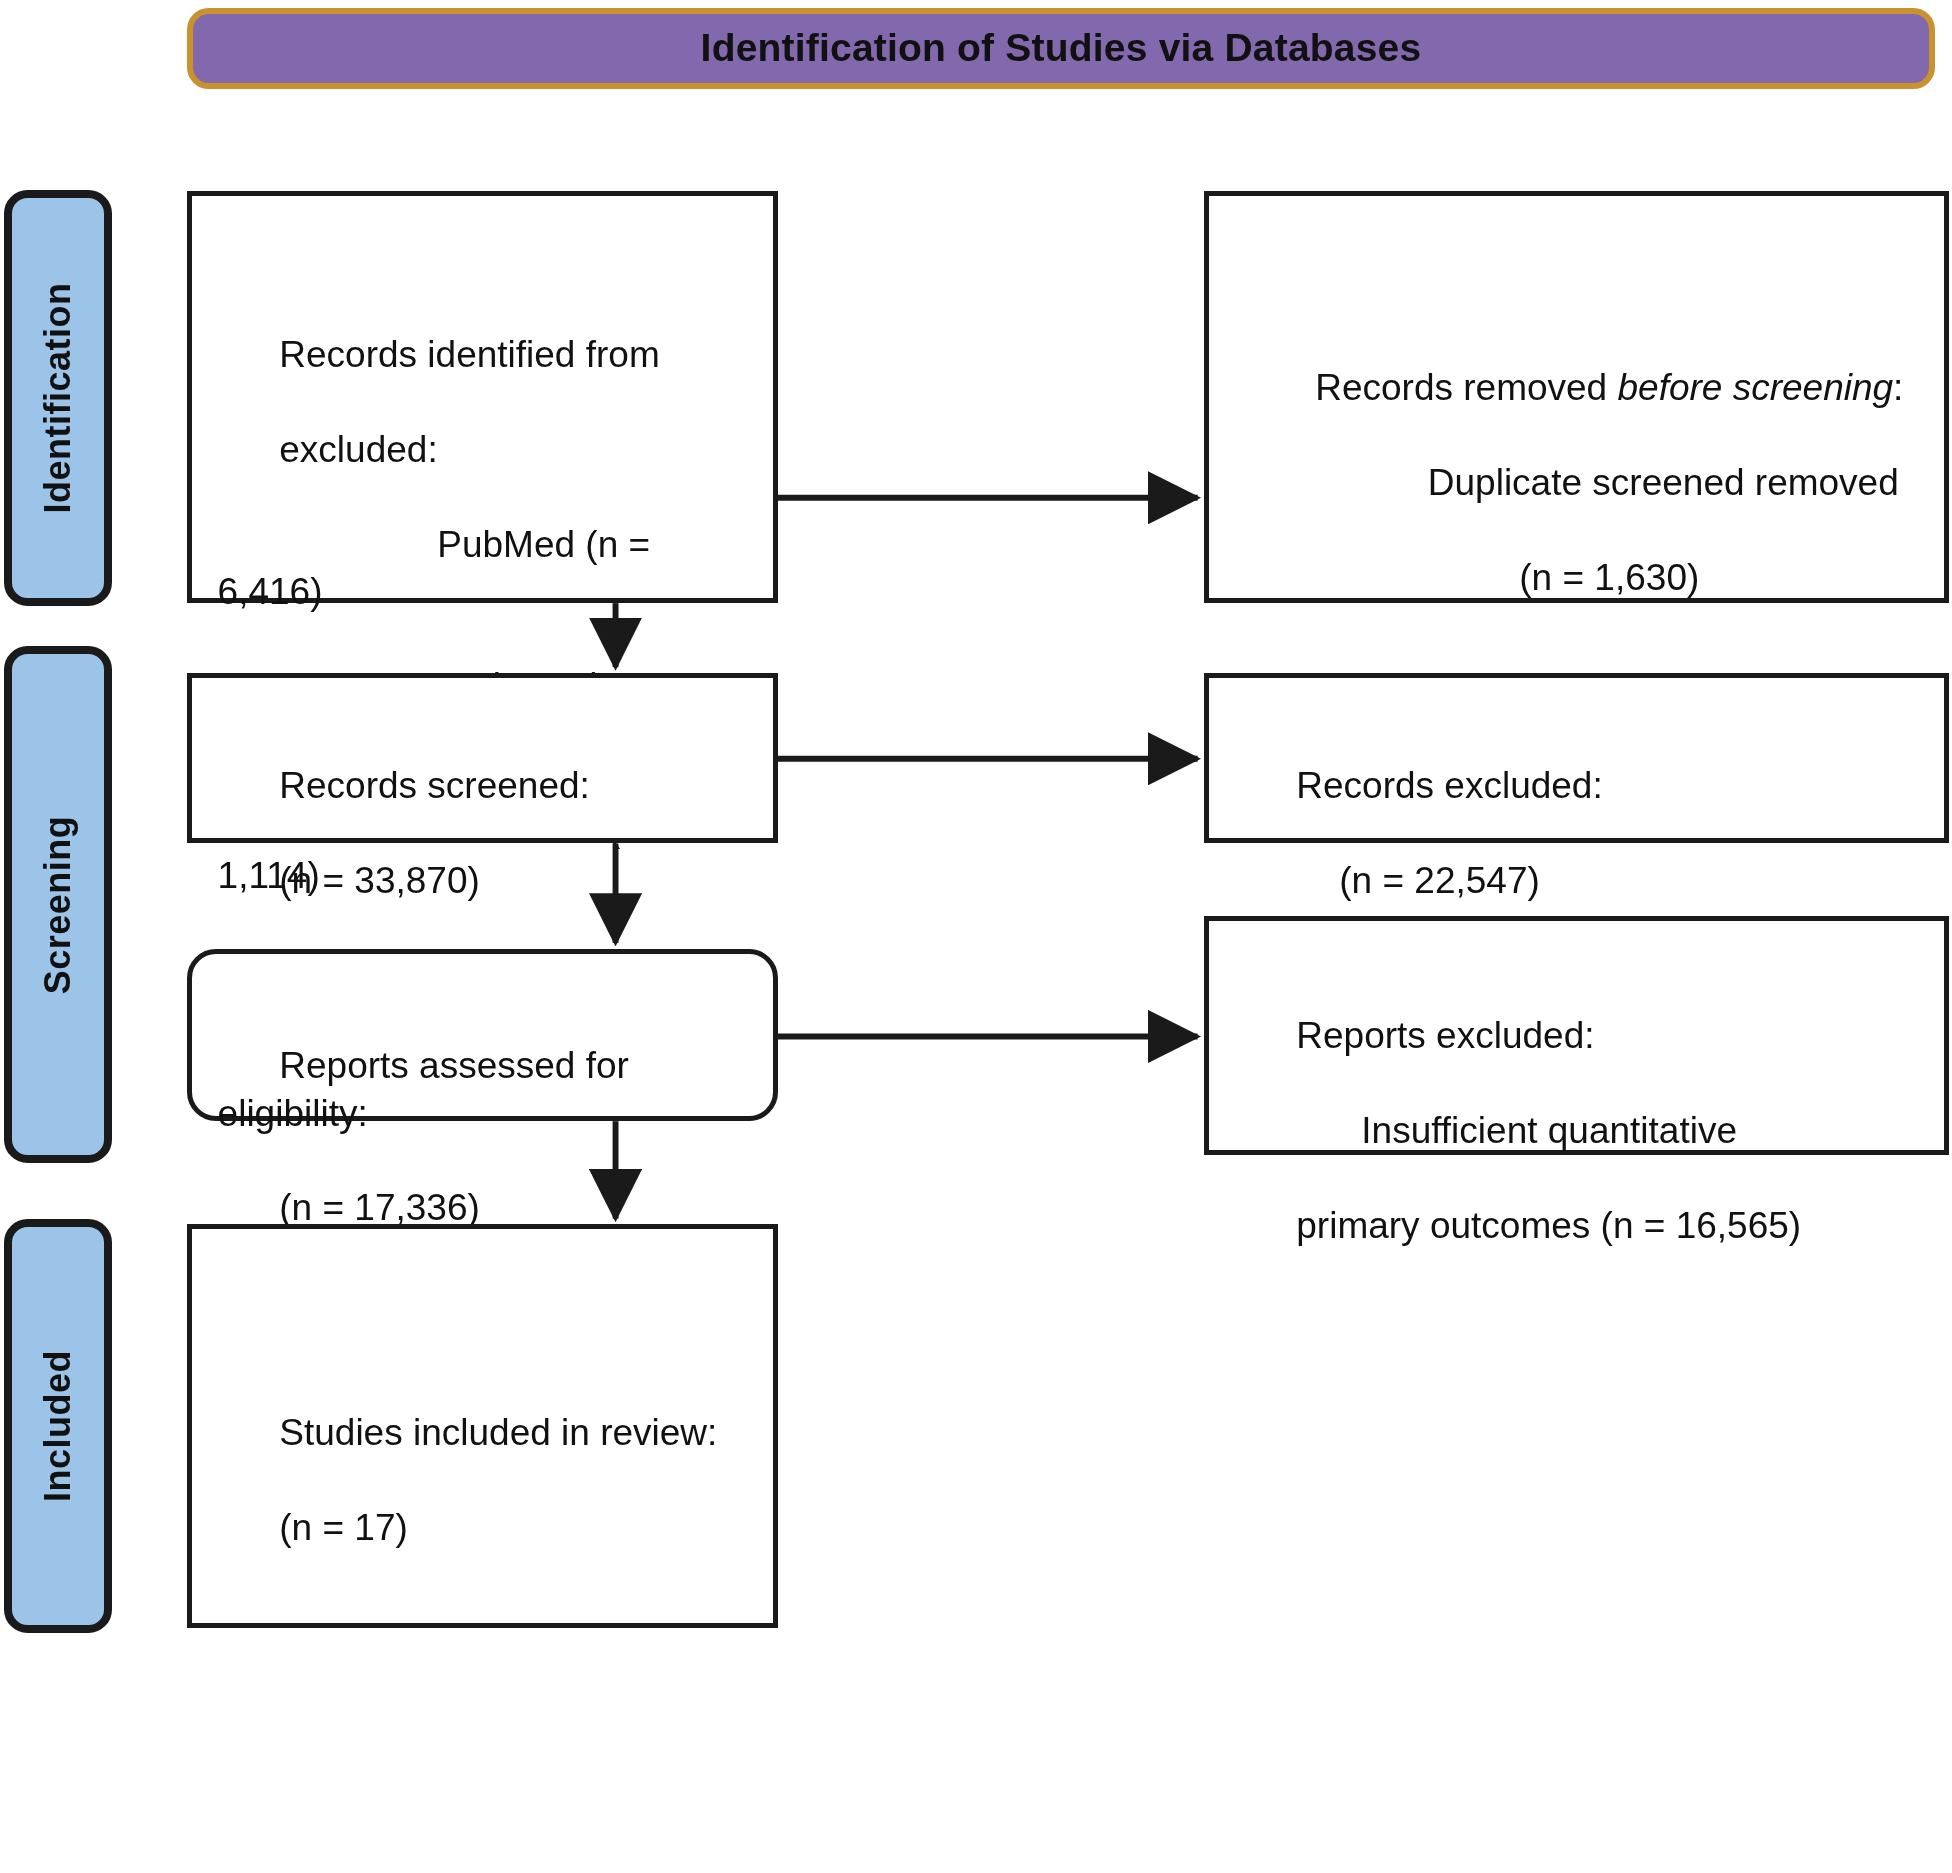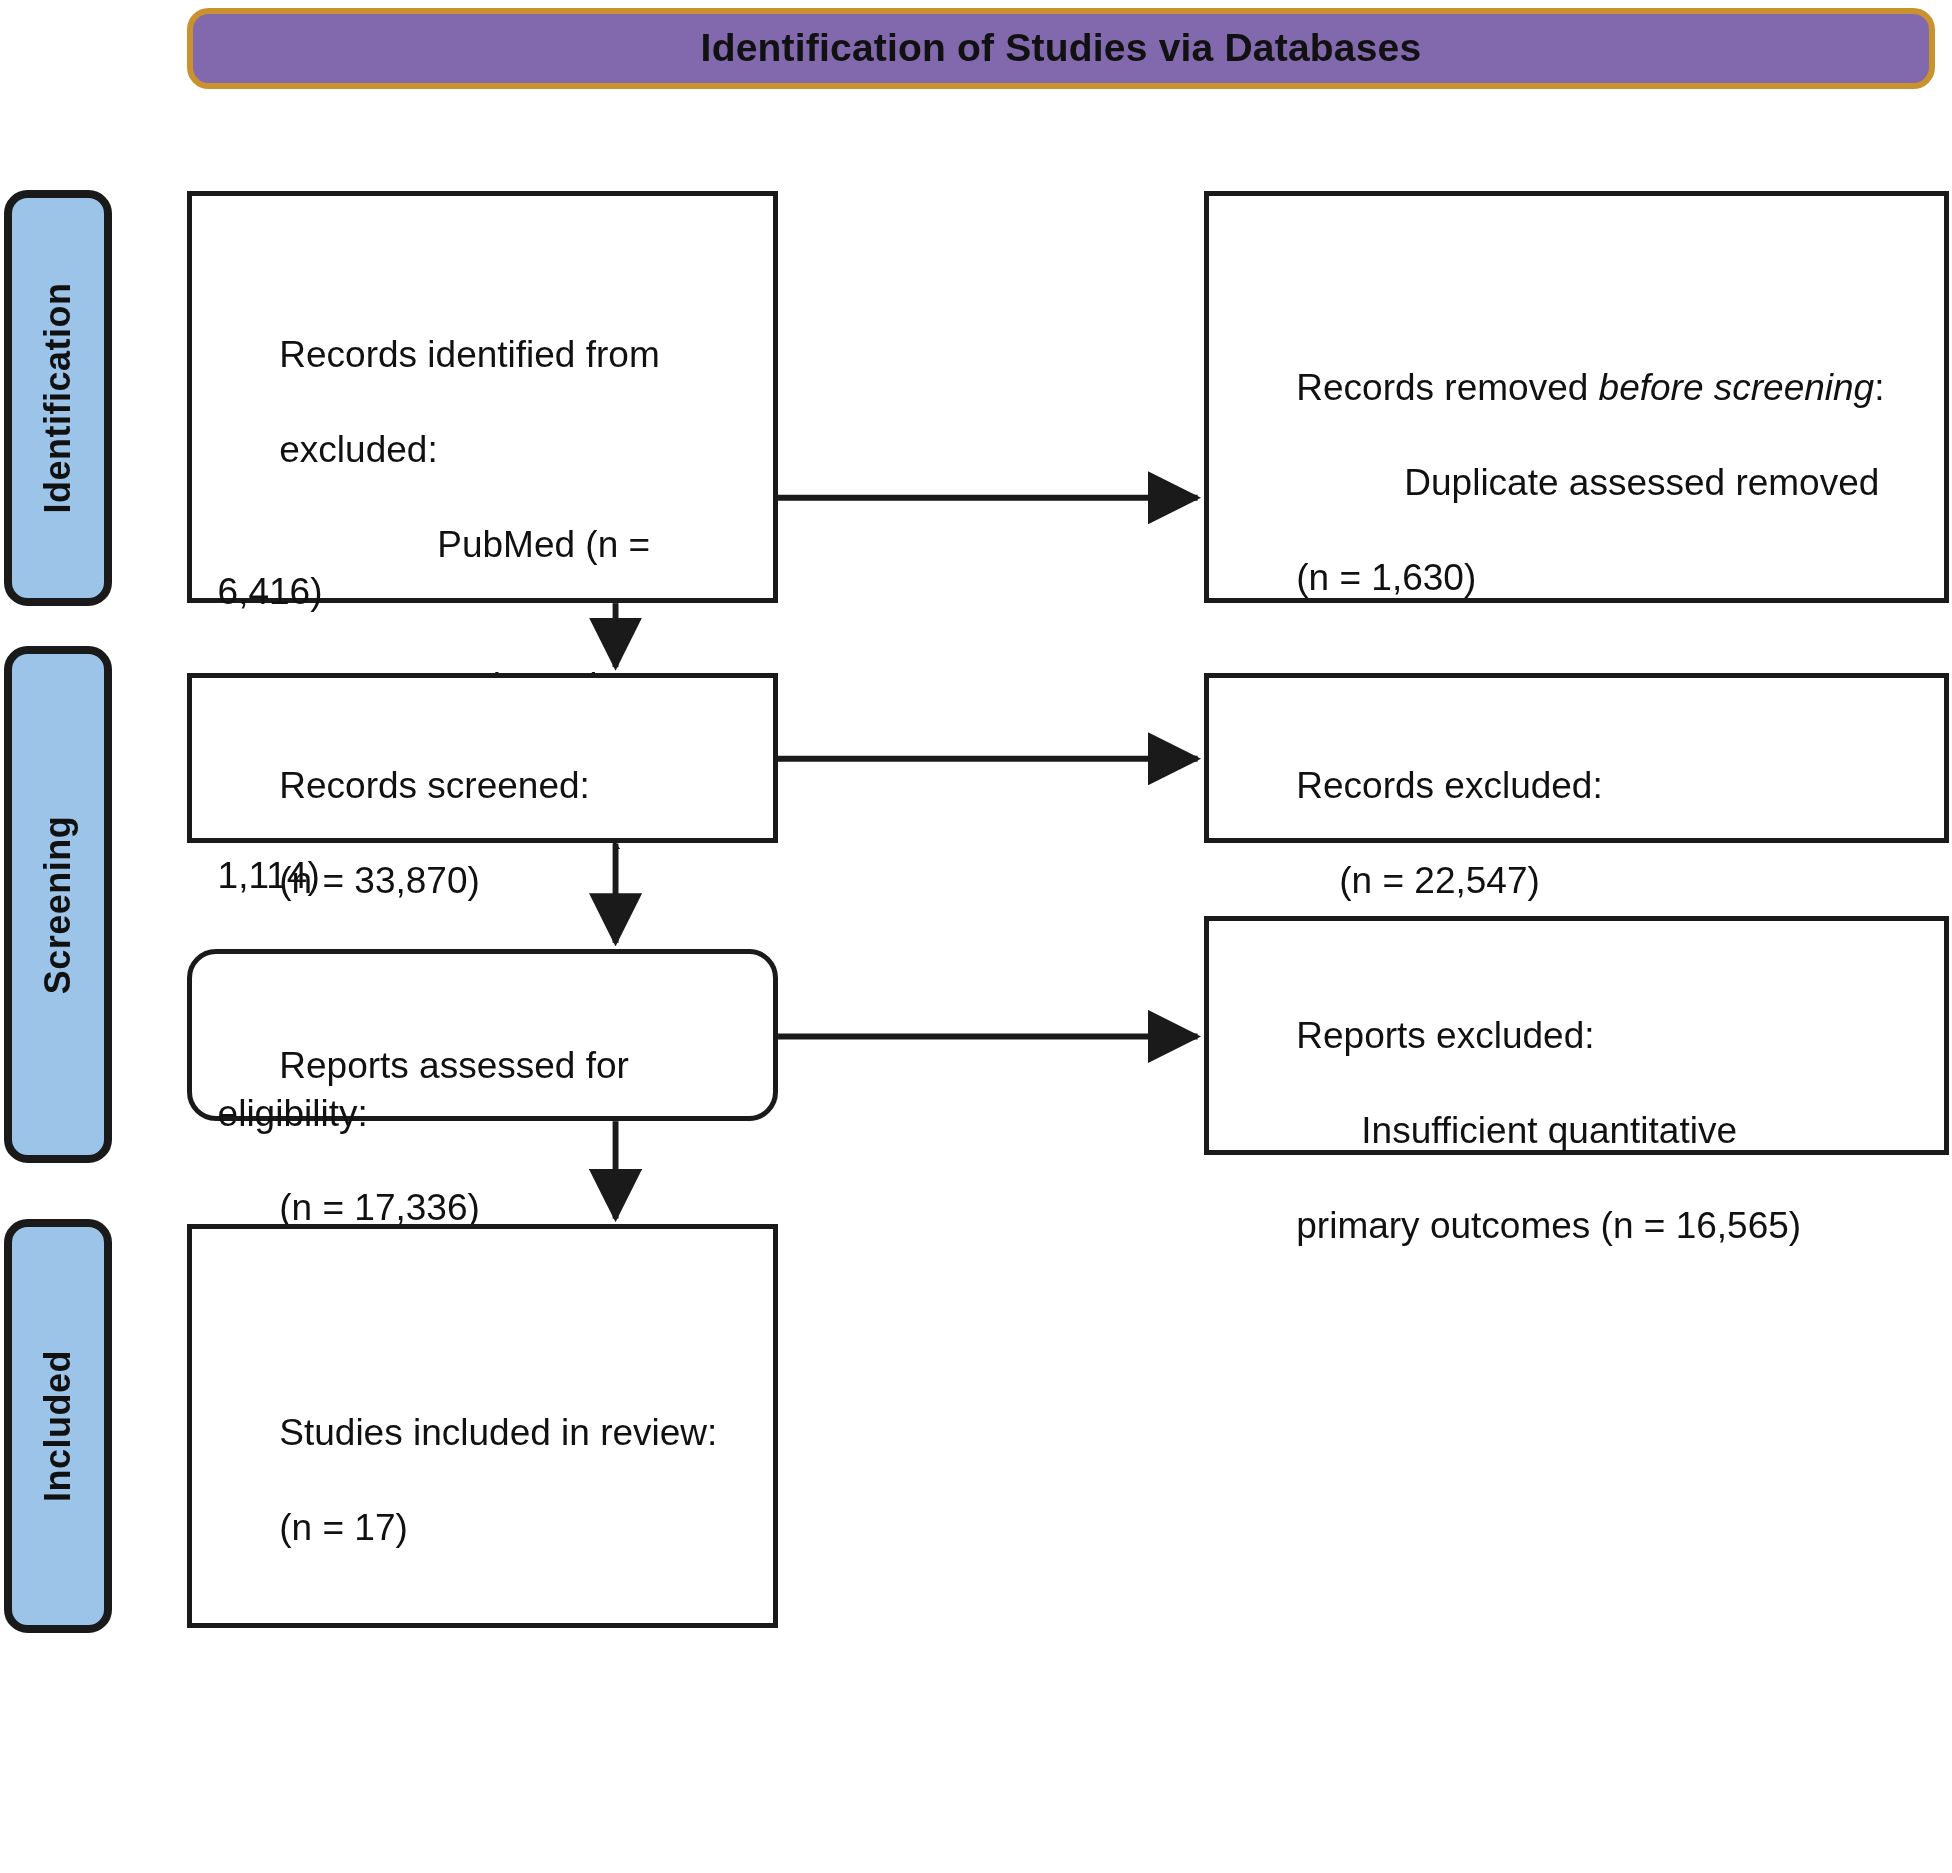--- a/index.html
+++ b/index.html
@@ -94,21 +94,21 @@
   #box-identified   { left: 187px;  top: 191px;  width: 591px;  height: 412px; }
   #box-removed      { left: 1204px; top: 191px;  width: 745px;  height: 412px; }
   #box-screened     { left: 187px;  top: 673px;  width: 591px;  height: 170px; }
   #box-rec-excluded { left: 1204px; top: 673px;  width: 745px;  height: 170px; }
   #box-eligibility  { left: 187px;  top: 949px;  width: 591px;  height: 172px; border-radius: 29px; }
   #box-rep-excluded { left: 1204px; top: 916px;  width: 745px;  height: 239px; }
   #box-included     { left: 187px;  top: 1224px; width: 591px;  height: 404px; }
 
   
   #txt-identified   { top: 88px; }
-  #txt-removed      { top: 121px; }
+  #txt-removed      { top: 121px; text-align: center; }
   #txt-screened     { top: 37px; }
   #txt-rec-excluded { top: 37px; }
   #txt-eligibility  { top: 41px; }
   #txt-rep-excluded { top: 44px; }
   #txt-included     { top: 133px; }
 
   
   #connectors {
     position: absolute;
     left: 0;
@@ -143,21 +143,21 @@
       <span>excluded:</span><br>
       <span style="display:inline-block;width:158px"></span><span>PubMed (n = 6,416)</span><br>
       <span style="display:inline-block;width:158px"></span><span>Embase (n = 27,970)</span><br>
       <span style="display:inline-block;width:158px"></span><span>Cochrane (n = 1,114)</span>
     </div>
   </div>
 
   <div class="flow-box" id="box-removed">
     <div class="box-text" id="txt-removed">
       <span>Records removed </span><span class="ital">before screening</span><span>:</span><br>
-      <span style="display:inline-block;width:108px"></span><span>Duplicate assessed removed</span><br>
+      <span style="display:inline-block;width:108px"></span><span>Duplicate screened removed</span><br>
       <span>(n = 1,630)</span>
     </div>
   </div>
 
   <div class="flow-box" id="box-screened">
     <div class="box-text" id="txt-screened">
       <span>Records screened:</span><br>
       <span>(n = 33,870)</span>
     </div>
   </div>

